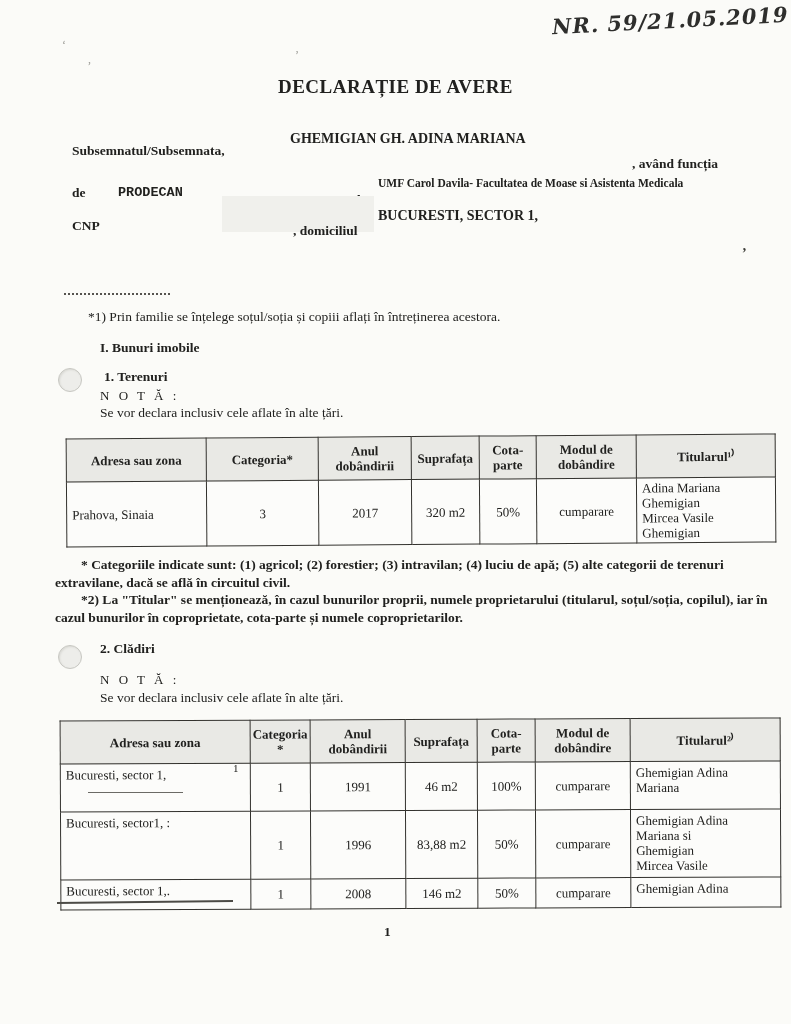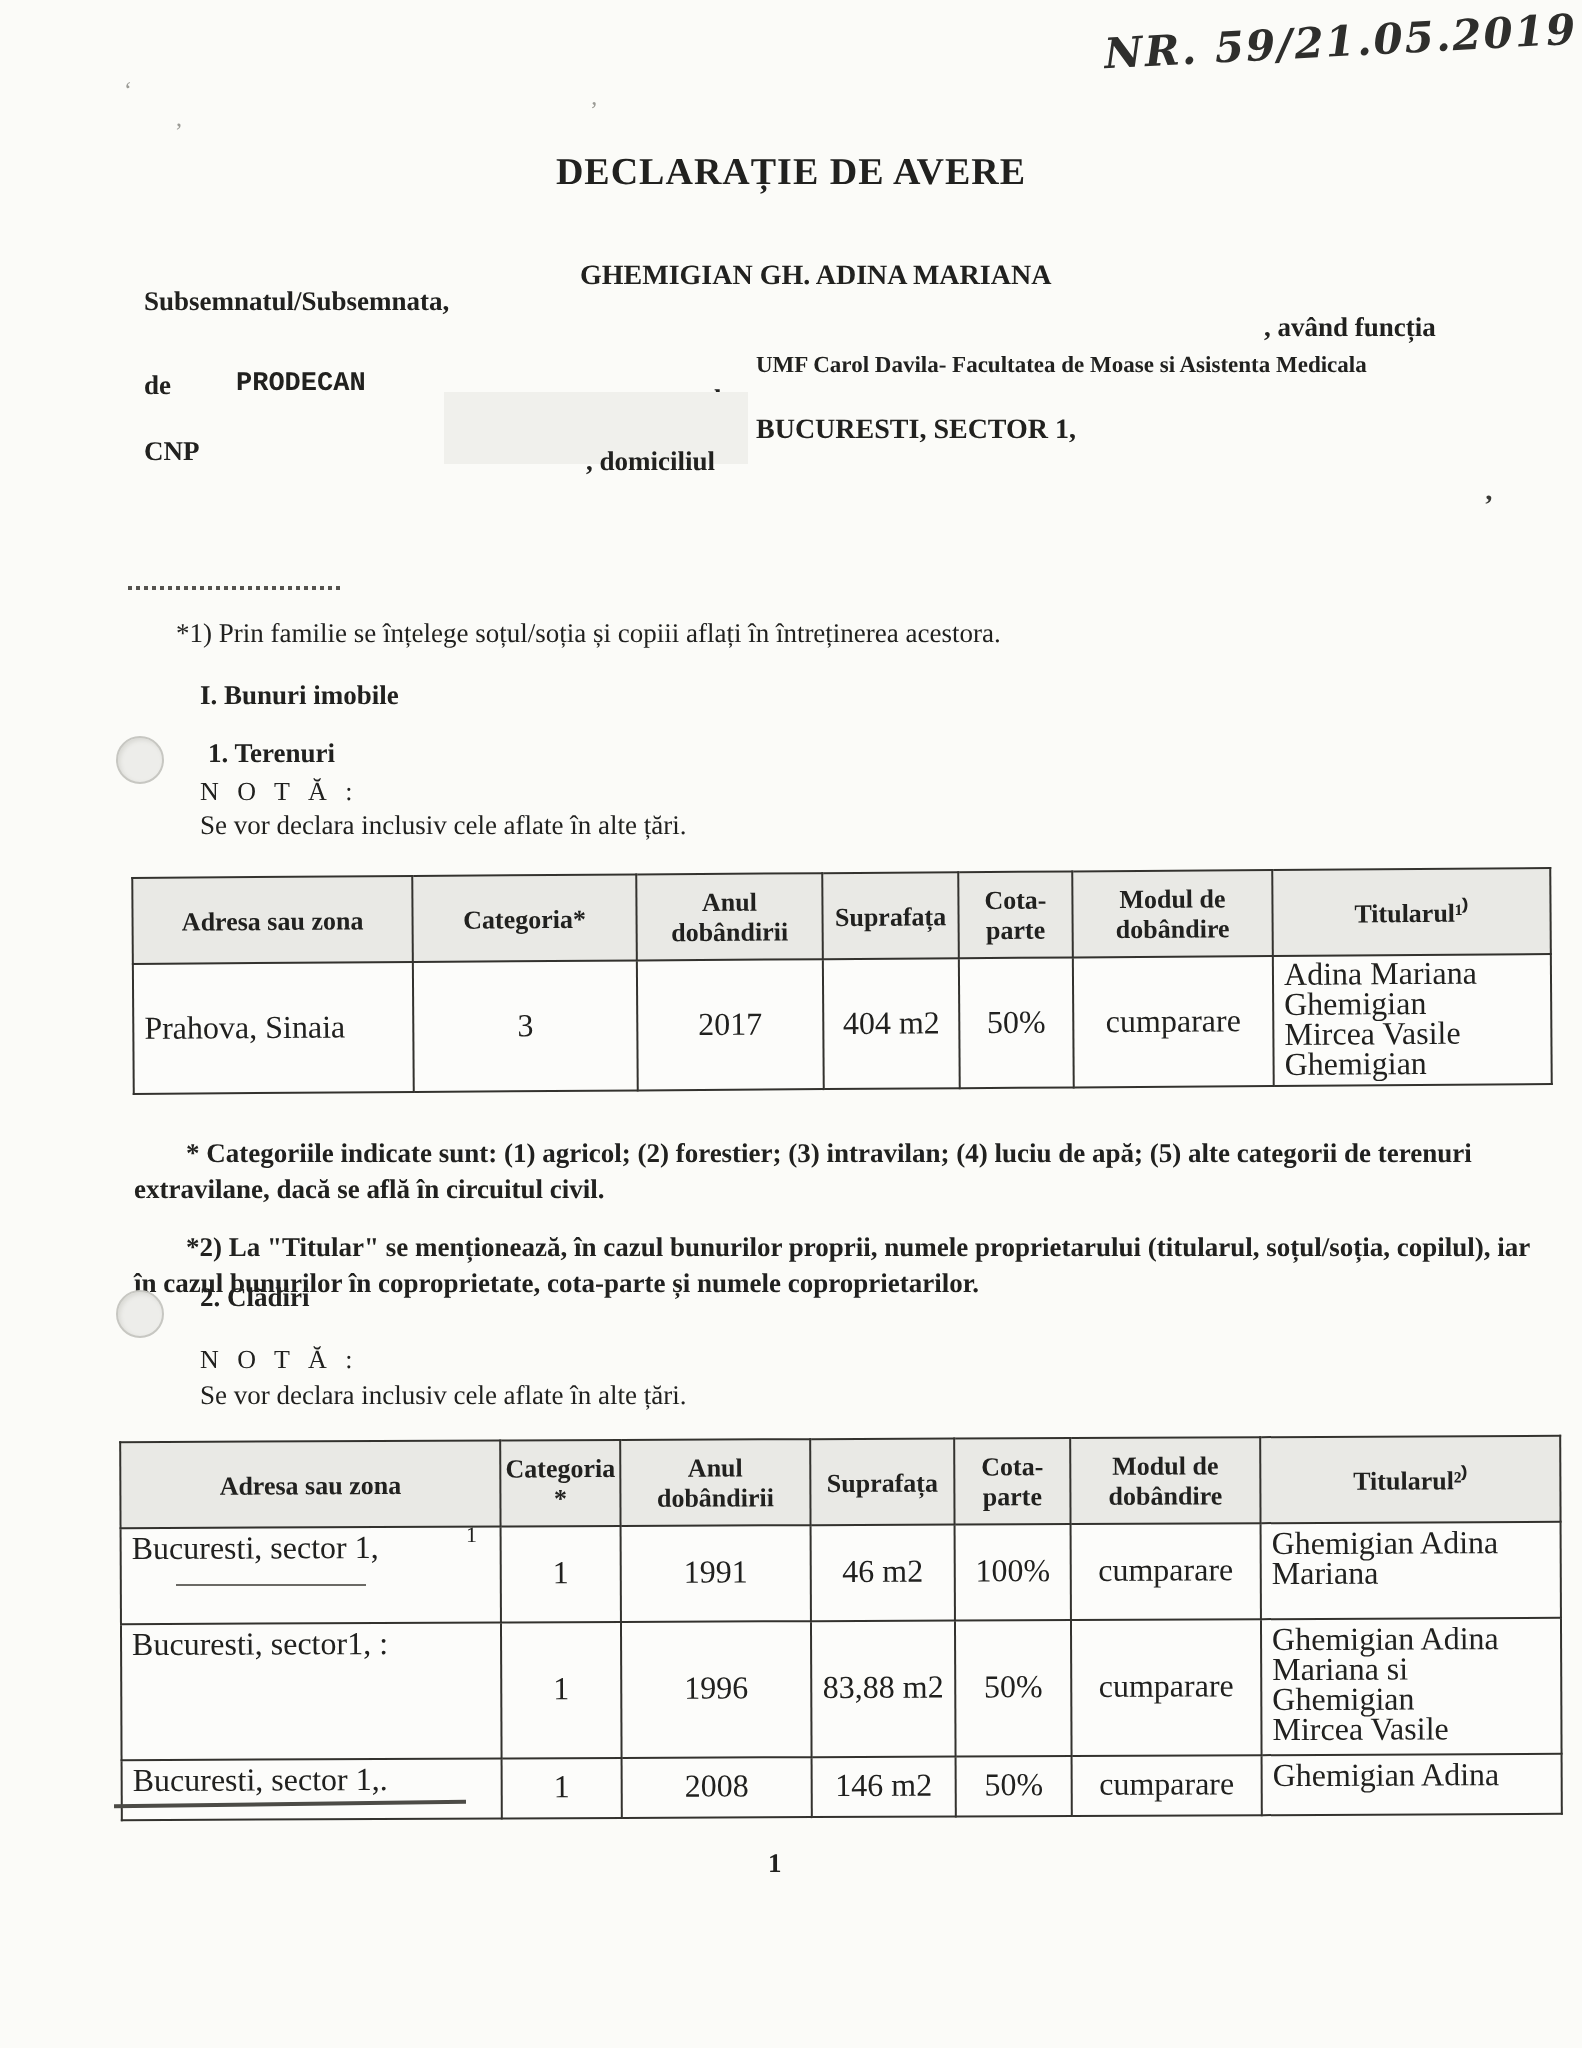--- a/index.html
+++ b/index.html
@@ -23,30 +23,30 @@
     font-size:13.5px;line-height:17px;white-space:normal;}
   .dotted{position:absolute;left:64px;top:285px;width:106px;height:8px;
     border-bottom:2px dotted #55534f;}
   .redaction{position:absolute;background:#f0f0ec;}
   .punch{position:absolute;width:22px;height:22px;border-radius:50%;
     background:#ededea;border:1px solid #c7c7c2;
     box-shadow:inset 1px 1px 2px #d9d9d4;}
   .nota-label{letter-spacing:3px;font-size:13px;}
   .foot{position:absolute;left:55px;width:724px;font-size:13.5px;
     line-height:17.5px;font-weight:bold;white-space:normal;}
-  .foot p{margin:12px;text-indent:26px;}
+  .foot p{margin:0;text-indent:26px;}
   .tblwrap{position:absolute;}
   table{border-collapse:collapse;background:#fcfcfa;}
   #table-terenuri{transform:rotate(-0.4deg);}
   #table-cladiri{transform:rotate(-0.25deg);}
   th,td{border:1.5px solid #33322e;white-space:pre-line;
     font-family:"Liberation Serif", serif;color:#21211f;}
   th{background:#e9e9e5;font-weight:bold;font-size:13px;
     text-align:center;padding:3px 2px;height:36px;line-height:15px;}
-  td{font-size:16px;text-align:center;padding:2px 5px;line-height:15px;
+  td{font-size:13px;text-align:center;padding:2px 5px;line-height:15px;
     vertical-align:middle;}
   td.left{text-align:left;}
   #table-terenuri tbody td{height:60px;}
   #table-cladiri tbody tr:nth-child(1) td{height:42px;}
   #table-cladiri tbody tr:nth-child(2) td{height:62px;}
   #table-cladiri tbody tr:nth-child(3) td{height:24px;}
   #table-cladiri th:nth-child(2){word-break:break-all;}
   #table-cladiri tbody td:nth-child(1){vertical-align:top;padding-top:3px;}
   #table-cladiri tbody td:nth-child(7){vertical-align:top;padding-top:3px;margin-left:38px;}
   .speck{position:absolute;color:#9b9b96;font-size:12px;}
@@ -120,21 +120,21 @@
             <th>Modul de
 dobândire</th>
             <th>Titularul¹⁾</th>
           </tr>
         </thead>
       <tbody>
           <tr>
             <td class="left">Prahova, Sinaia</td>
             <td>3</td>
             <td>2017</td>
-            <td>404 m2</td>
+            <td>320 m2</td>
             <td>50%</td>
             <td>cumparare</td>
             <td class="left">Adina Mariana
 Ghemigian
 Mircea Vasile
 Ghemigian</td>
           </tr>
         </tbody>
     </table>
   </div>

